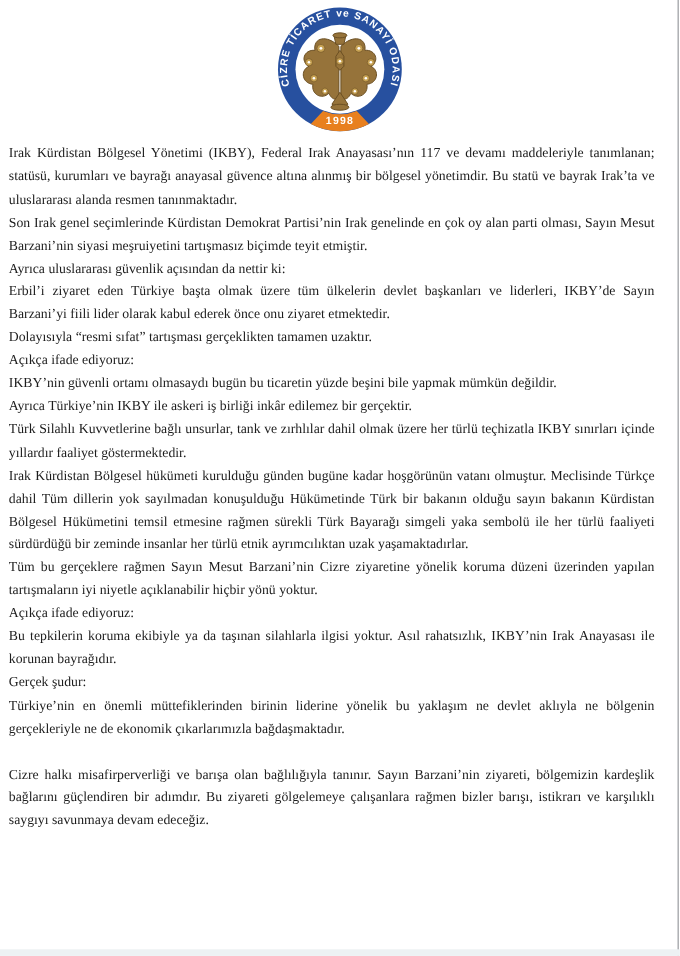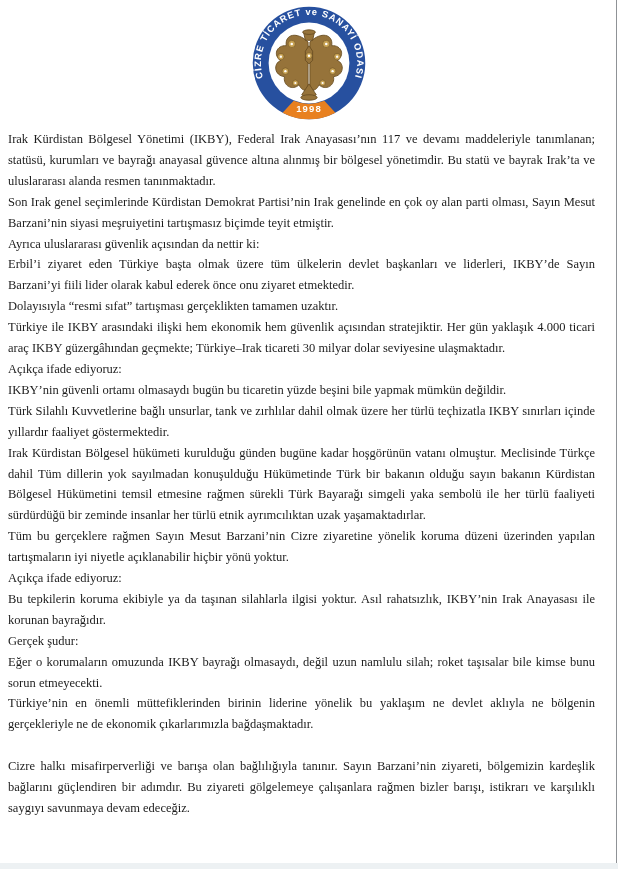--- a/index.html
+++ b/index.html
@@ -110,29 +110,28 @@
       </g>
     </svg>
   </div>
 
   <div class="doc-body">
     <p>Irak Kürdistan Bölgesel Yönetimi (IKBY), Federal Irak Anayasası’nın 117 ve devamı maddeleriyle tanımlanan; statüsü, kurumları ve bayrağı anayasal güvence altına alınmış bir bölgesel yönetimdir. Bu statü ve bayrak Irak’ta ve uluslararası alanda resmen tanınmaktadır.</p>
     <p>Son Irak genel seçimlerinde Kürdistan Demokrat Partisi’nin Irak genelinde en çok oy alan parti olması, Sayın Mesut Barzani’nin siyasi meşruiyetini tartışmasız biçimde teyit etmiştir.</p>
     <p>Ayrıca uluslararası güvenlik açısından da nettir ki:</p>
     <p>Erbil’i ziyaret eden Türkiye başta olmak üzere tüm ülkelerin devlet başkanları ve liderleri, IKBY’de Sayın Barzani’yi fiili lider olarak kabul ederek önce onu ziyaret etmektedir.</p>
     <p>Dolayısıyla “resmi sıfat” tartışması gerçeklikten tamamen uzaktır.</p>
-    <p>Türkiye ile IKBY arasındaki ilişki hem ekonomik hem güvenlik açısından stratejiktir. Her gün yaklaşık 4.000 ticari araç IKBY güzergâhından geçmekte; Türkiye–Irak ticareti 30 milyar dolar seviyesine ulaşmaktadır.</p>
     <p>Açıkça ifade ediyoruz:</p>
     <p>IKBY’nin güvenli ortamı olmasaydı bugün bu ticaretin yüzde beşini bile yapmak mümkün değildir.</p>
+    <p>Ayrıca Türkiye’nin IKBY ile askeri iş birliği inkâr edilemez bir gerçektir.</p>
     <p>Türk Silahlı Kuvvetlerine bağlı unsurlar, tank ve zırhlılar dahil olmak üzere her türlü teçhizatla IKBY sınırları içinde yıllardır faaliyet göstermektedir.</p>
     <p>Irak Kürdistan Bölgesel hükümeti kurulduğu günden bugüne kadar hoşgörünün vatanı olmuştur. Meclisinde Türkçe dahil Tüm dillerin yok sayılmadan konuşulduğu Hükümetinde Türk bir bakanın olduğu sayın bakanın Kürdistan Bölgesel Hükümetini temsil etmesine rağmen sürekli Türk Bayarağı simgeli yaka sembolü ile her türlü faaliyeti sürdürdüğü bir zeminde insanlar her türlü etnik ayrımcılıktan uzak yaşamaktadırlar.</p>
     <p>Tüm bu gerçeklere rağmen Sayın Mesut Barzani’nin Cizre ziyaretine yönelik koruma düzeni üzerinden yapılan tartışmaların iyi niyetle açıklanabilir hiçbir yönü yoktur.</p>
     <p>Açıkça ifade ediyoruz:</p>
     <p>Bu tepkilerin koruma ekibiyle ya da taşınan silahlarla ilgisi yoktur. Asıl rahatsızlık, IKBY’nin Irak Anayasası ile korunan bayrağıdır.</p>
     <p>Gerçek şudur:</p>
-    <p>Eğer o korumaların omuzunda IKBY bayrağı olmasaydı, değil uzun namlulu silah; roket taşısalar bile kimse bunu sorun etmeyecekti.</p>
     <p>Türkiye’nin en önemli müttefiklerinden birinin liderine yönelik bu yaklaşım ne devlet aklıyla ne bölgenin gerçekleriyle ne de ekonomik çıkarlarımızla bağdaşmaktadır.</p>
     <p class="closing">Cizre halkı misafirperverliği ve barışa olan bağlılığıyla tanınır. Sayın Barzani’nin ziyareti, bölgemizin kardeşlik bağlarını güçlendiren bir adımdır. Bu ziyareti gölgelemeye çalışanlara rağmen bizler barışı, istikrarı ve karşılıklı saygıyı savunmaya devam edeceğiz.</p>
   </div>
 
   <div class="scan-edge-right"></div>
   <div class="scan-edge-bottom"></div>
 </div>
 
 </body></html>

